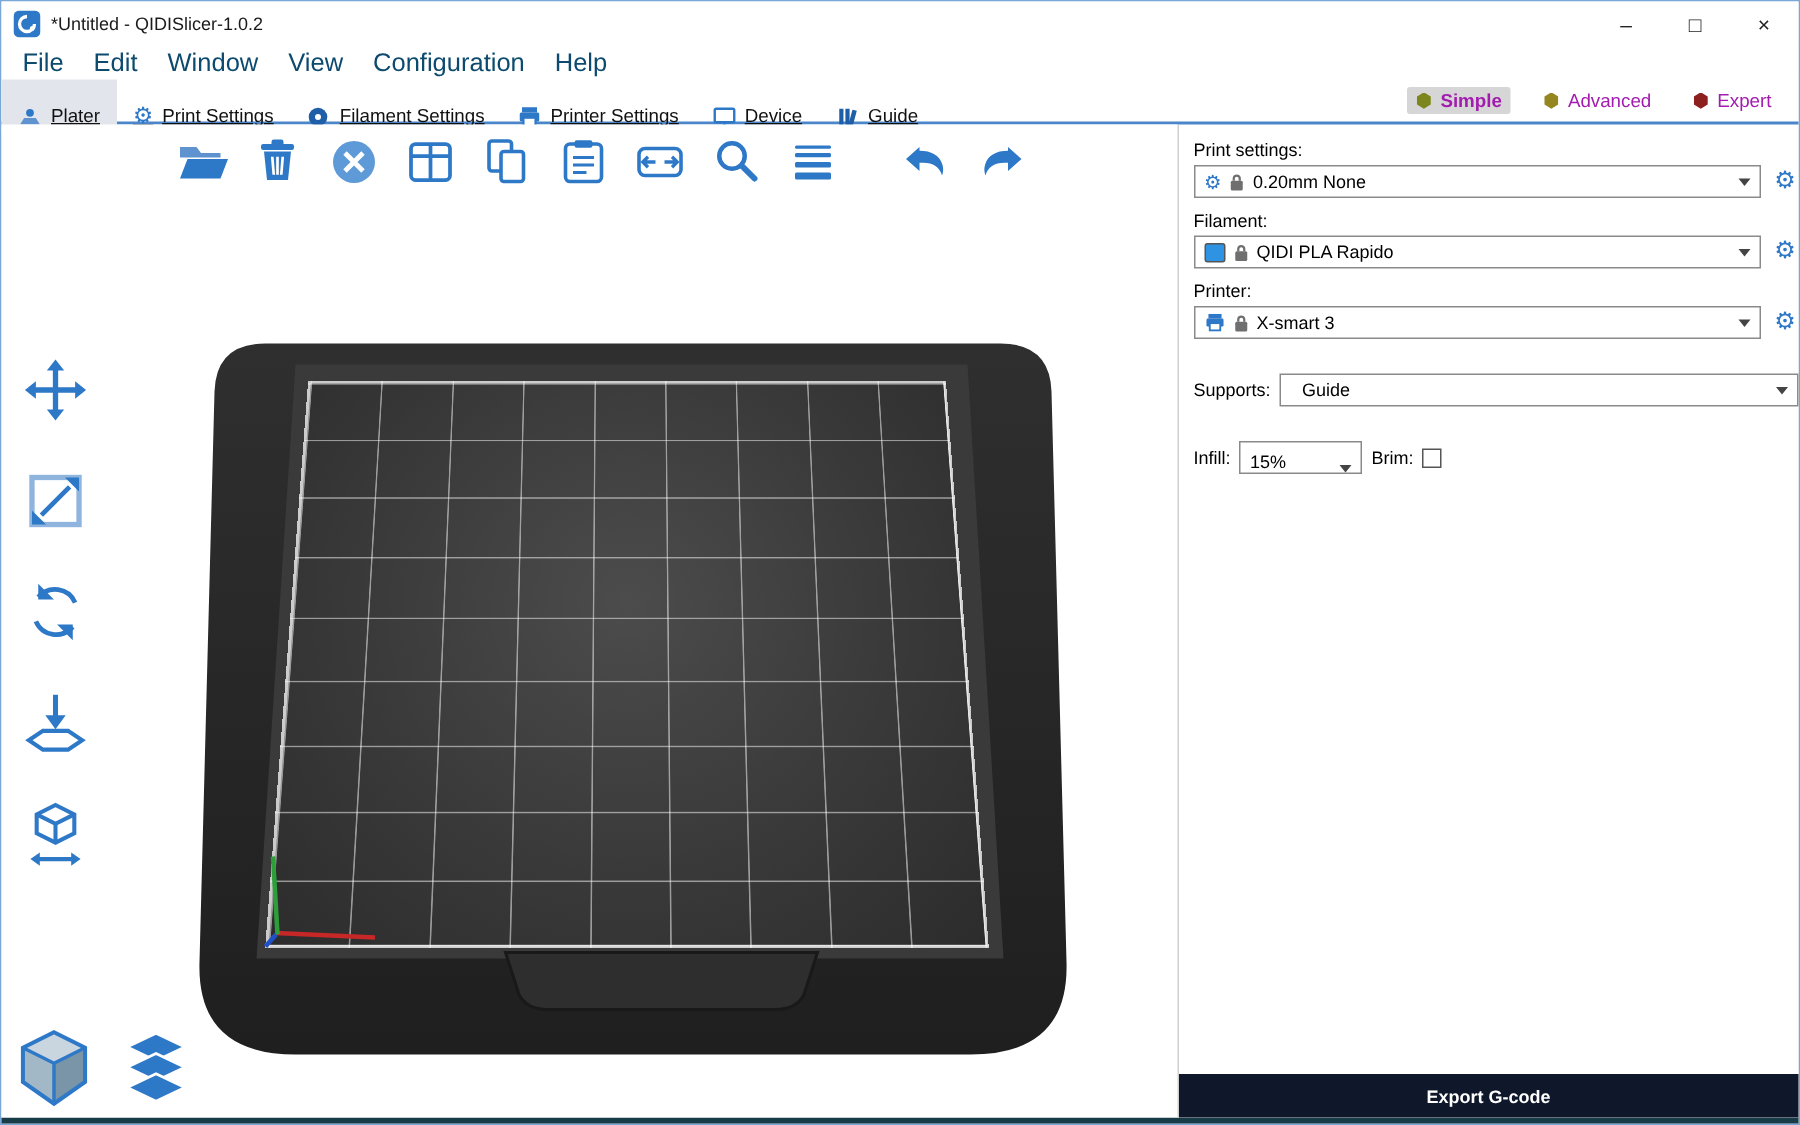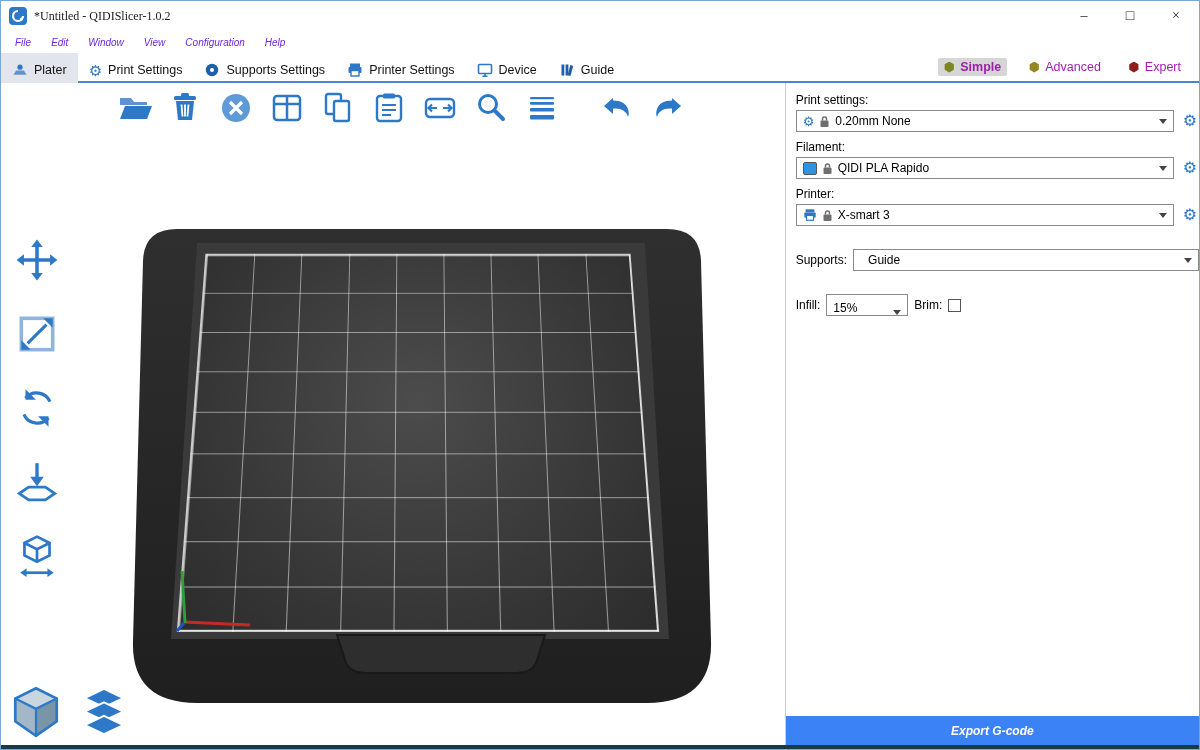--- a/index.html
+++ b/index.html
@@ -1,34 +1,34 @@
 <!DOCTYPE html>
 <html><head>
 <meta charset="utf-8">
 <style>
   * { box-sizing: border-box; margin: 0; padding: 0; }
   html,body { width:1200px; height:750px; }
   body { font-family: "Liberation Sans", sans-serif; background:#fff; overflow:hidden; }
   .app { position:relative; width:1200px; height:750px; background:#fff; border:1px solid #79a7d7; display:flex; flex-direction:column; }
 
   
-  .titlebar { height:30px; display:flex; align-items:center; padding-left:8px; background:#fff; flex:0 0 auto;font-family:Liberation Serif, serif; }
+  .titlebar { height:30px; display:flex; align-items:center; padding-left:8px; background:#fff; flex:0 0 auto; }
   .app-logo { width:18px; height:18px; margin-right:7px; }
   .title-text { font-size:12px; color:#1a1a1a; }
   .win-controls { margin-left:auto; display:flex; height:100%; }
   .wbtn { width:46px; display:flex; align-items:center; justify-content:center; font-size:14px; color:#222; cursor:default; }
 
   
   .menubar { height:22px; display:flex; align-items:center; padding-left:4px; background:#fff; flex:0 0 auto; }
-  .menu-item { padding:2px 10px; font-size:10px; color:#6d28d9;font-style:italic; }
+  .menu-item { padding:2px 10px; font-size:17px; color:#0c4a6e; }
 
   
   .tabbar { height:30px; display:flex; align-items:stretch; background:#fff; border-bottom:2px solid #4a86c9; flex:0 0 auto; }
   .tabs { display:flex; }
-  .tab { display:flex; align-items:center; gap:6px; padding:17px 11px; font-size:12.5px; color:#111; }
+  .tab { display:flex; align-items:flex-start; gap:6px; padding:17px 11px; font-size:12.5px; color:#111;text-decoration:underline; }
   .tab.selected { background:#e2e6ec; }
   .tab .ticon { display:flex; align-items:center; }
   .gear-glyph { color:#2e78c8; font-size:15px; line-height:1; }
   .modes { margin-left:auto; display:flex; align-items:center; gap:16px; padding-right:12px; }
   .mode { display:flex; align-items:center; gap:6px; font-size:12.5px; color:#a21caf; padding:2px 6px; border-radius:2px; }
   .mode.selected { background:#d6d6d6; font-weight:bold; }
   .hexdot { width:10px; height:11px; clip-path:polygon(50% 0,96% 26%,96% 74%,50% 100%,4% 74%,4% 26%); }
 
   
   .content { display:flex; height:662px; flex:0 0 auto; }
@@ -117,21 +117,21 @@
         <span class="ticon gear-glyph">⚙</span>
         <span>Print Settings</span>
       </div>
       <div class="tab">
         <span class="ticon">
           <svg width="16" height="16" viewBox="0 0 16 16">
               <circle cx="8" cy="8" r="6.2" fill="#1f5fa8"></circle>
               <circle cx="8" cy="8" r="2" fill="#fff"></circle>
             </svg>
         </span>
-        <span>Supports Settings</span>
+        <span>Filament Settings</span>
       </div>
       <div class="tab">
         <span class="ticon">
           <svg width="16" height="16" viewBox="0 0 16 16">
               <rect x="3" y="1.5" width="10" height="3.5" fill="#2e78c8"></rect>
               <rect x="1.5" y="5" width="13" height="6" rx="1" fill="#2e78c8"></rect>
               <rect x="4" y="8.5" width="8" height="5.5" fill="#fff" stroke="#2e78c8" stroke-width="1.4"></rect>
             </svg>
         </span>
         <span>Printer Settings</span>
@@ -395,18 +395,18 @@
       <div class="inline-row">
         <span class="field-label">Infill:</span>
         <div class="combo infill">
           <span class="cvalue">15%</span>
           <span class="chev"></span>
         </div>
         <span class="field-label brim-label">Brim:</span>
         <span class="checkbox"></span>
       </div>
 
-      <button class="export" style="background: #3b82f6; font-style: italic;">Export G-code</button>
+      <button class="export" style="background: #0f172a;">Export G-code</button>
     </aside>
   </div>
 
   <div class="bottom-strip" style="background: rgb(23, 59, 71);"></div>
 </div>
 
 </body></html>

